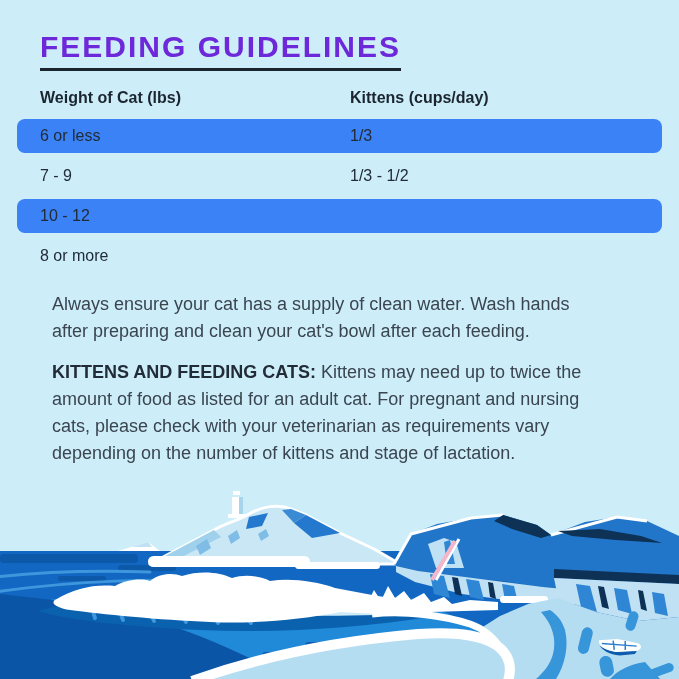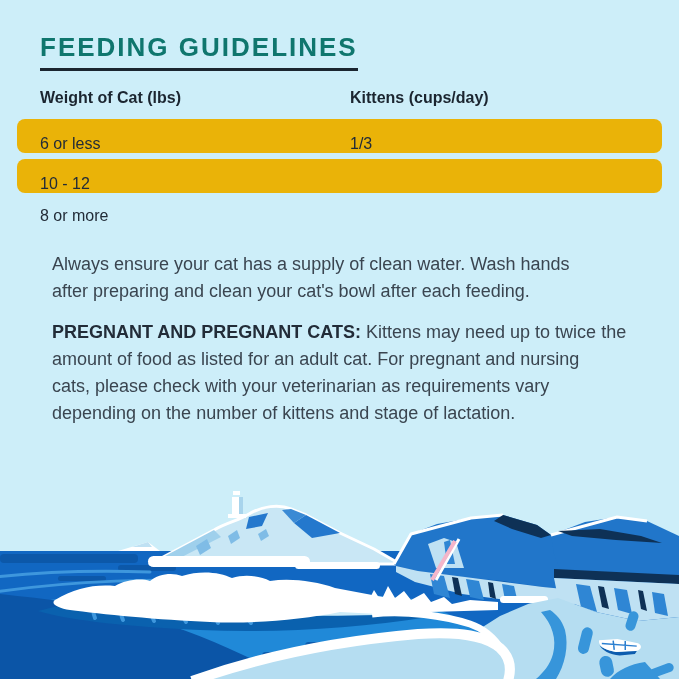--- a/index.html
+++ b/index.html
@@ -7,34 +7,34 @@
     width:679px;height:679px;
     background:#cdeef9;
     font-family:"Liberation Sans",sans-serif;
     position:relative;overflow:hidden;
     color:#222c38;
   }
   .content{position:absolute;top:34px;left:0;right:0;}
   .page-title{
     display:inline-block;
     margin:0 0 0 40px;
-    font-size:26px;line-height:26px;font-weight:700;
-    letter-spacing:2px;color:#0f766e;
+    font-size:30px;line-height:26px;font-weight:700;
+    letter-spacing:2px;color:#6d28d9;
     border-bottom:3px solid #1b2530;
     padding-bottom:8px;
   }
   .feed-table{margin:14px 17px 0;}
   .trow{
     display:flex;align-items:center;
     height:34px;margin-bottom:6px;
     padding:0 23px;border-radius:8px;
     font-size:16px;
   }
   .trow.head{height:26px;margin-bottom:8px;font-weight:700;color:#1b2530;border-radius:0;}
-  .trow.hl{background:#eab308;align-items:flex-end;}
+  .trow.hl{background:#3b82f6;}
   .c1{width:310px;}
   .c2{flex:1;}
   .note{
     margin:18px 52px 0;
     font-size:18px;line-height:27px;color:#3a4550;
     white-space:pre-line;
   }
   .note.second{margin-top:14px;}
   .bold-lead{font-weight:700;color:#222c38;}
   .illustration{position:absolute;left:0;bottom:0;display:block;}
@@ -47,31 +47,35 @@
 
   <div class="feed-table">
     <div class="trow head">
       <span class="c1">Weight of Cat (lbs)</span>
       <span class="c2">Kittens (cups/day)</span>
     </div>
     <div class="trow hl">
       <span class="c1">6 or less</span>
       <span class="c2">1/3</span>
     </div>
+    <div class="trow">
+      <span class="c1">7 - 9</span>
+      <span class="c2">1/3 - 1/2</span>
+    </div>
     <div class="trow hl">
       <span class="c1">10 - 12</span>
     </div>
     <div class="trow">
       <span class="c1">8 or more</span>
     </div>
   </div>
 
   <p class="note">Always ensure your cat has a supply of clean water. Wash hands
 after preparing and clean your cat's bowl after each feeding.</p>
-  <p class="note second"><b class="bold-lead">PREGNANT AND PREGNANT CATS:</b><span> Kittens may need up to twice the
+  <p class="note second"><b class="bold-lead">KITTENS AND FEEDING CATS:</b><span> Kittens may need up to twice the
 amount of food as listed for an adult cat. For pregnant and nursing
 cats, please check with your veterinarian as requirements vary
 depending on the number of kittens and stage of lactation.</span></p>
 </div>
 
 <svg class="illustration" width="679" height="195" viewBox="0 0 679 195" xmlns="http://www.w3.org/2000/svg">
 
   <rect x="0" y="67" width="679" height="128" fill="#1167c2"></rect>
 
   <g fill="#0c58a9">

